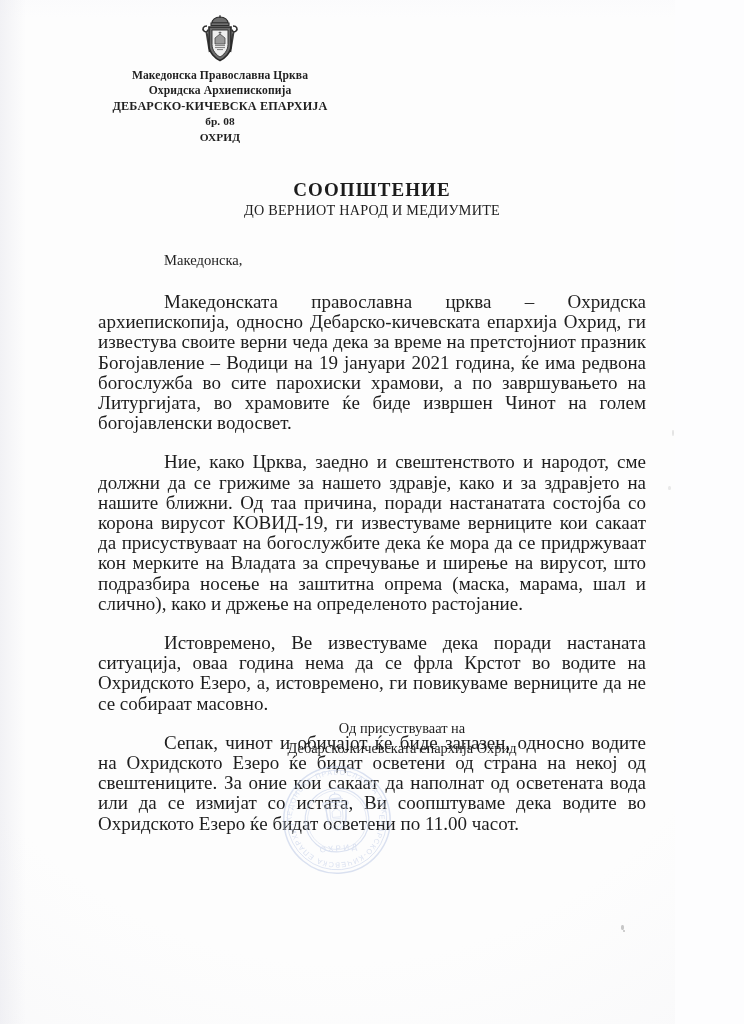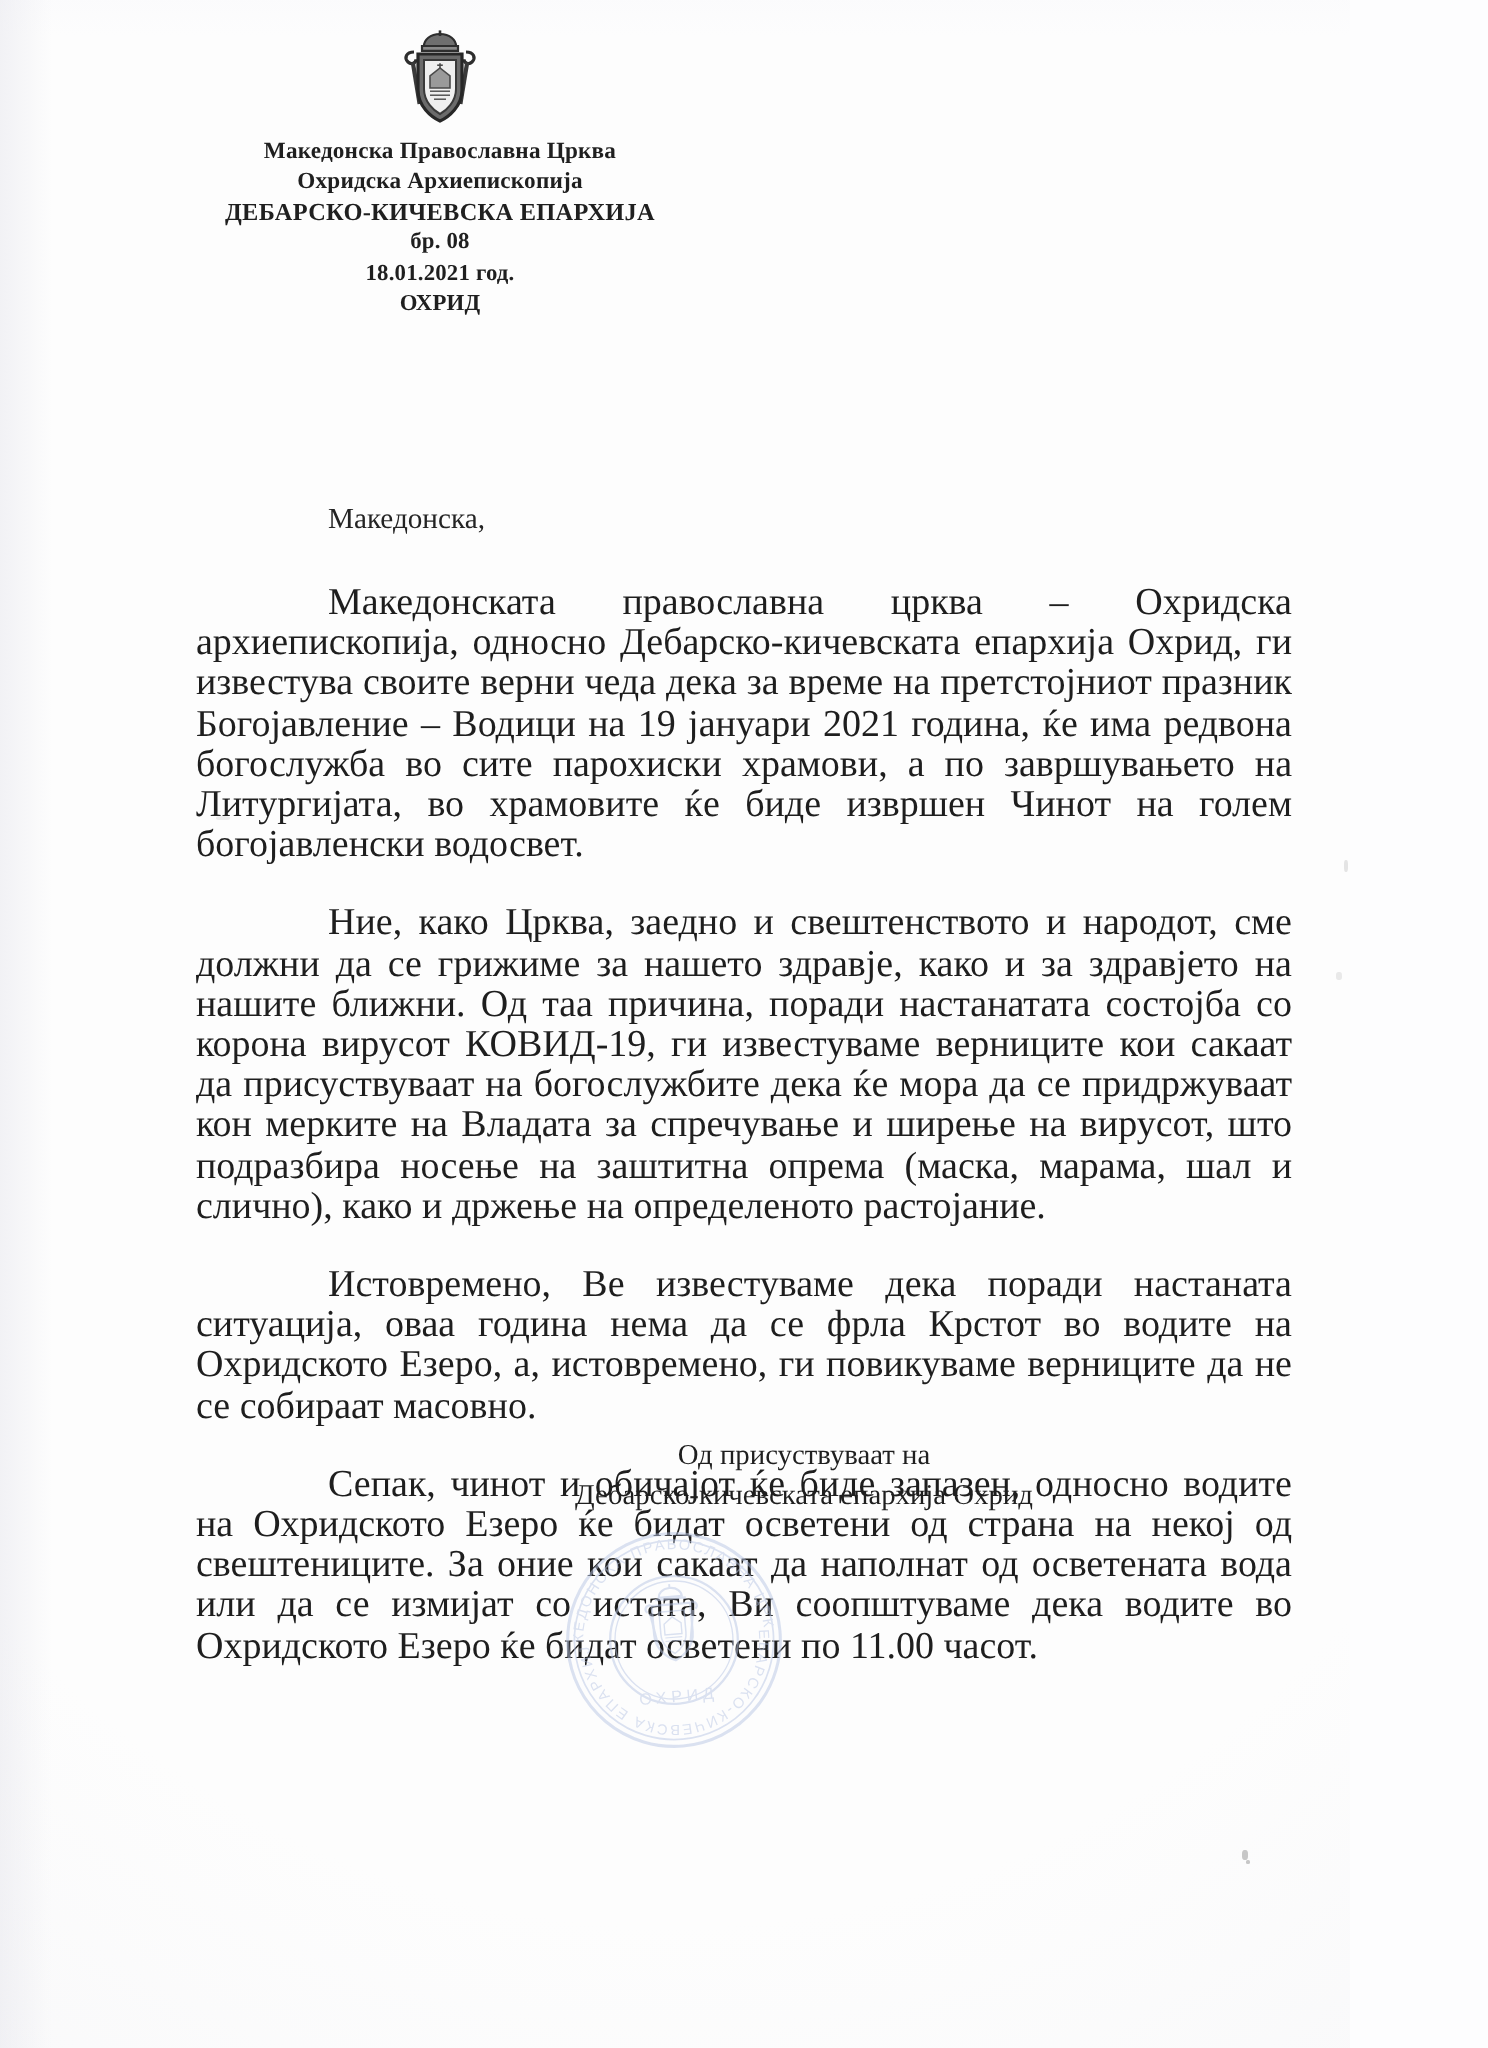--- a/index.html
+++ b/index.html
@@ -190,24 +190,27 @@
             <path d="M24 35.6 L30 35.6" stroke="#4a4a4a" stroke-width="0.7"></path>
           </g>
         </svg>
       </span>
     </div>
 
     <div class="lh-line">Македонска Православна Црква</div>
     <div class="lh-line">Охридска Архиепископија</div>
     <div class="lh-line wide">ДЕБАРСКО-КИЧЕВСКА ЕПАРХИЈА</div>
     <div class="lh-line small">бр. 08</div>
-    <div class="lh-line small">18.01.2021 год.</div>
     <div class="lh-line small">ОХРИД</div>
   </div>
 
+  <div id="title-block">
+    <div id="doc-title">СООПШТЕНИЕ</div>
+    <div id="doc-subtitle">ДО ВЕРНИОТ НАРОД И МЕДИУМИТЕ</div>
+  </div>
 
   <div id="body-block">
     <p class="salutation">Македонска,</p>
     <p class="para">Македонската православна црква – Охридска архиепископија, односно Дебарско-кичевската епархија Охрид, ги известува своите верни чеда дека за време на претстојниот празник Богојавление – Водици на 19 јануари 2021 година, ќе има редвона богослужба во сите парохиски храмови, а по завршувањето на Литургијата, во храмовите ќе биде извршен Чинот на голем богојавленски водосвет.</p>
     <p class="para">Ние, како Црква, заедно и свештенството и народот, сме должни да се грижиме за нашето здравје, како и за здравјето на нашите ближни. Од таа причина, поради настанатата состојба со корона вирусот КОВИД-19, ги известуваме верниците кои сакаат да присуствуваат на богослужбите дека ќе мора да се придржуваат кон мерките на Владата за спречување и ширење на вирусот, што подразбира носење на заштитна опрема (маска, марама, шал и слично), како и држење на определеното растојание.</p>
     <p class="para">Истовремено, Ве известуваме дека поради настаната ситуација, оваа година нема да се фрла Крстот во водите на Охридското Езеро, а, истовремено, ги повикуваме верниците да не се собираат масовно.</p>
     <p class="para">Сепак, чинот и обичајот ќе биде запазен, односно водите на Охридското Езеро ќе бидат осветени од страна на некој од свештениците. За оние кои сакаат да наполнат од осветената вода или да се измијат со истата, Ви соопштуваме дека водите во Охридското Езеро ќе бидат осветени по 11.00 часот.</p>
   </div>
 
   <div id="signature">

